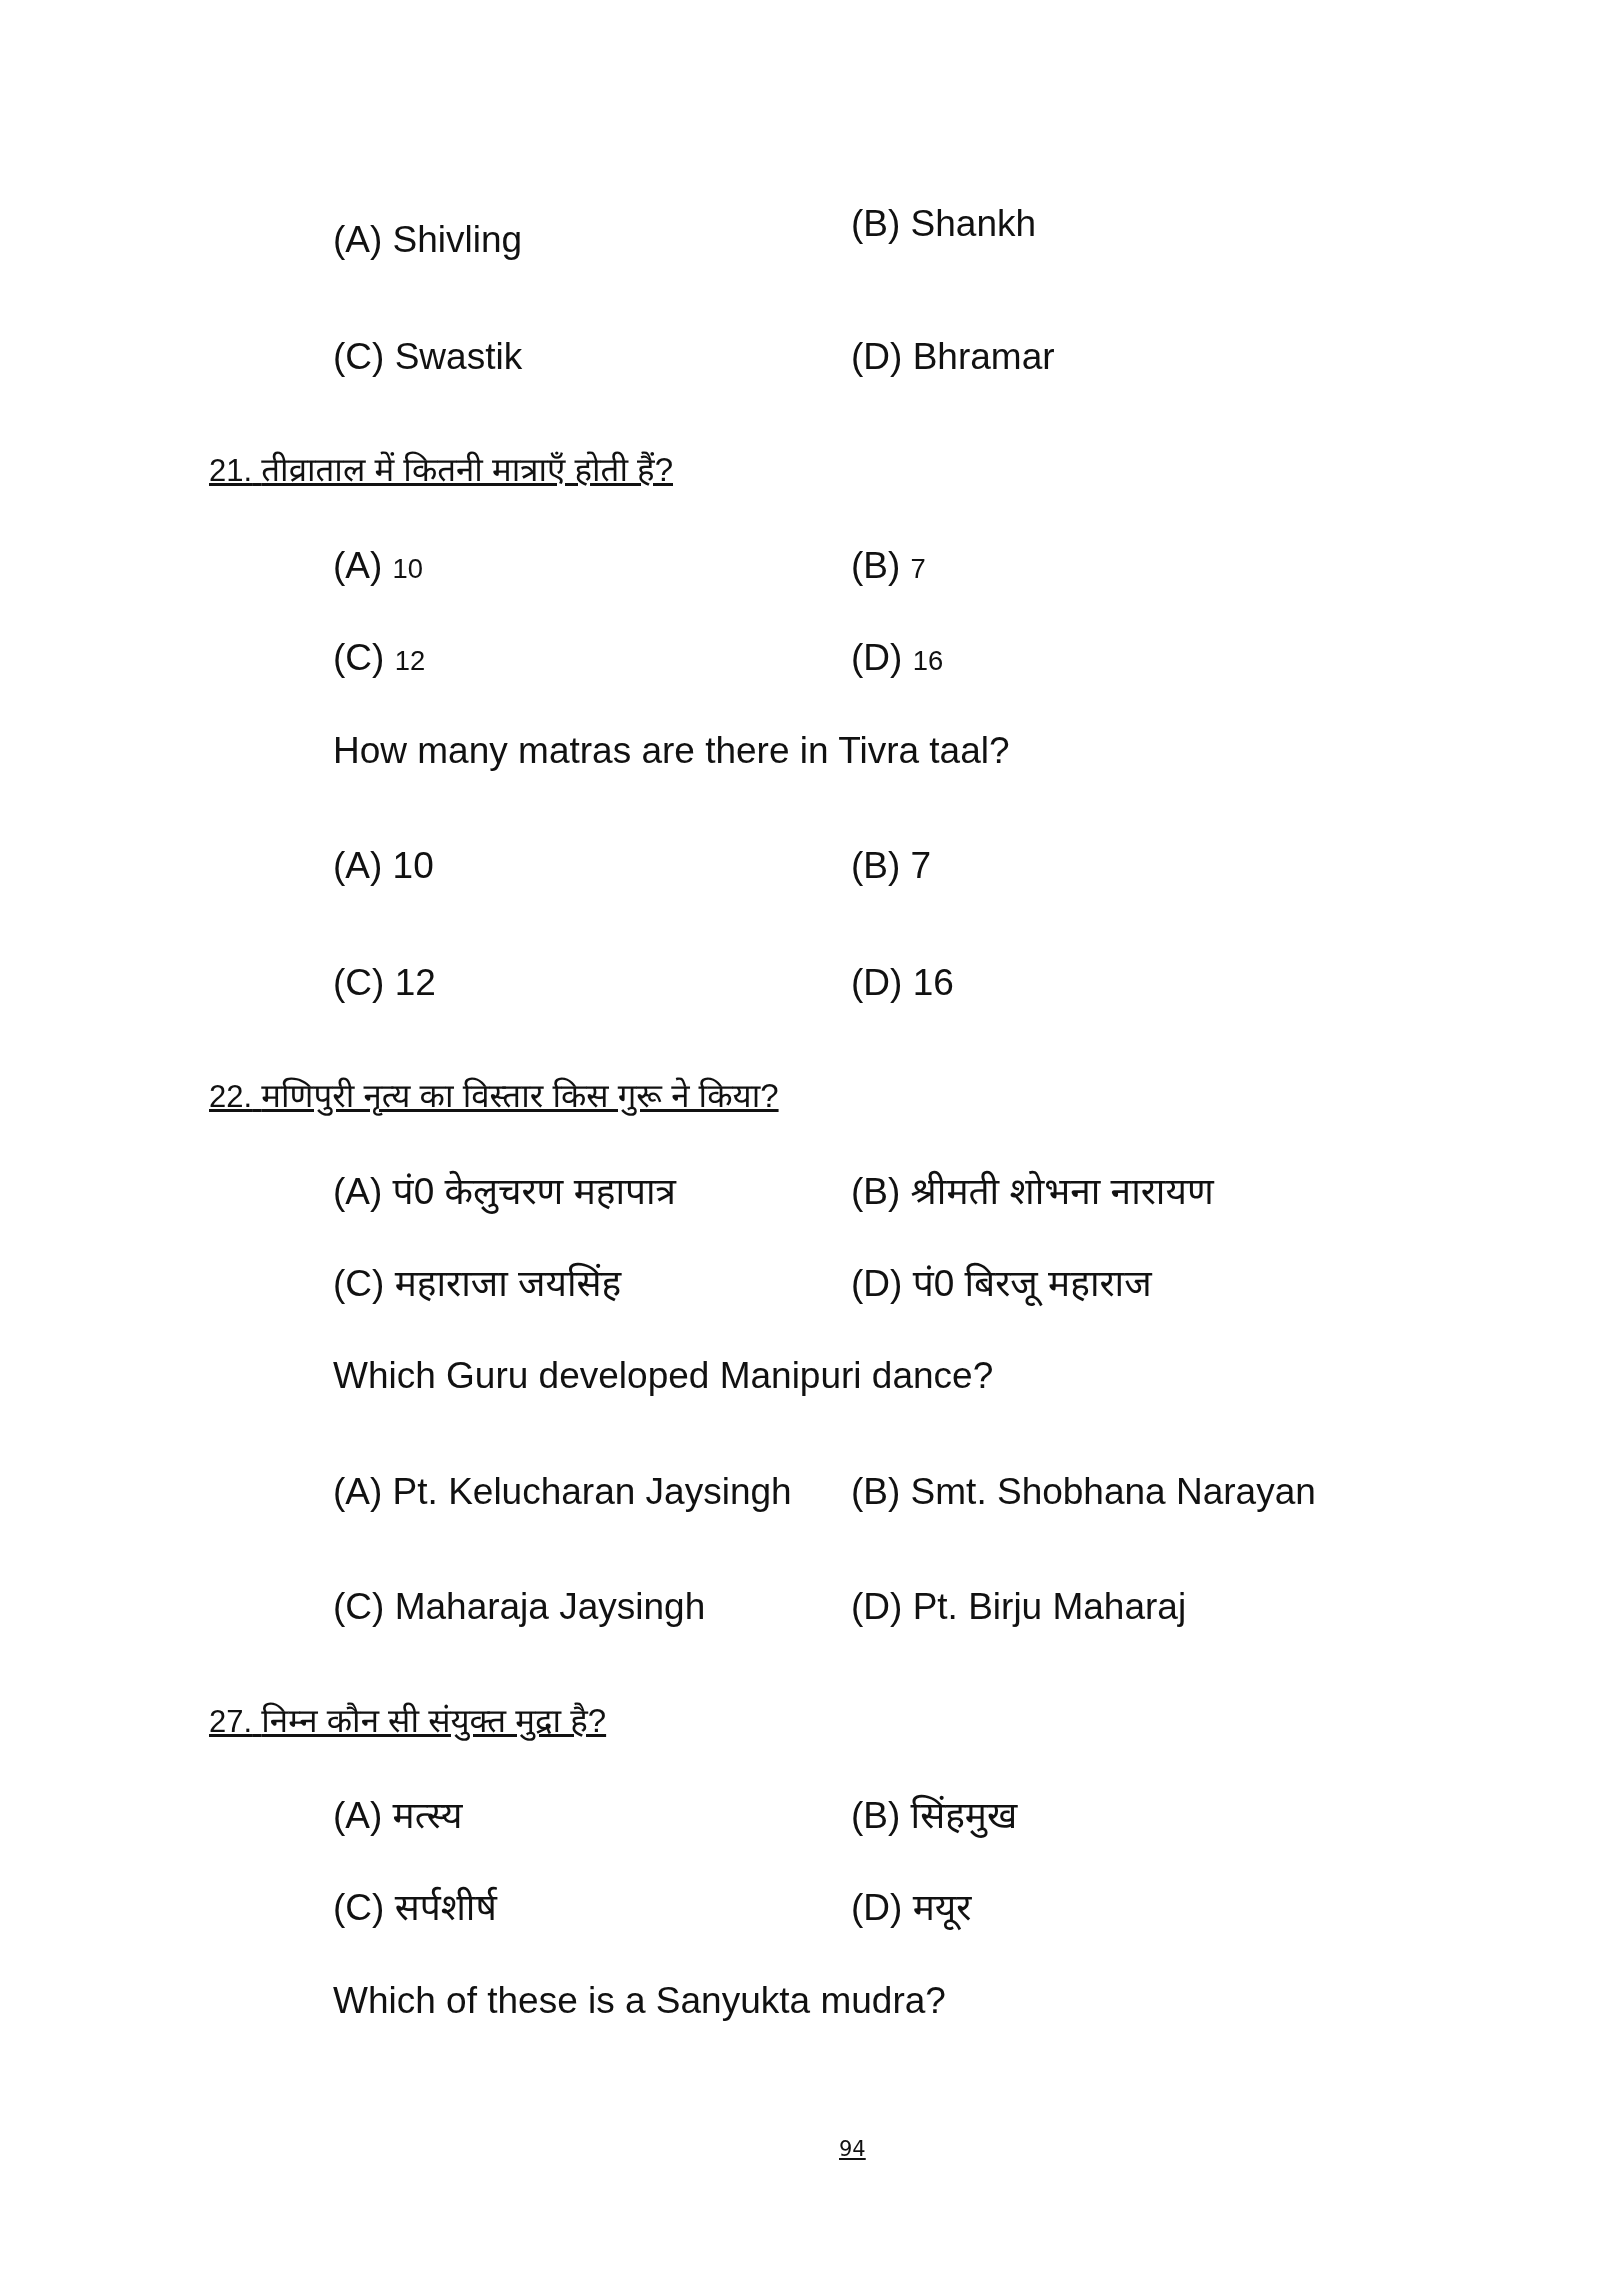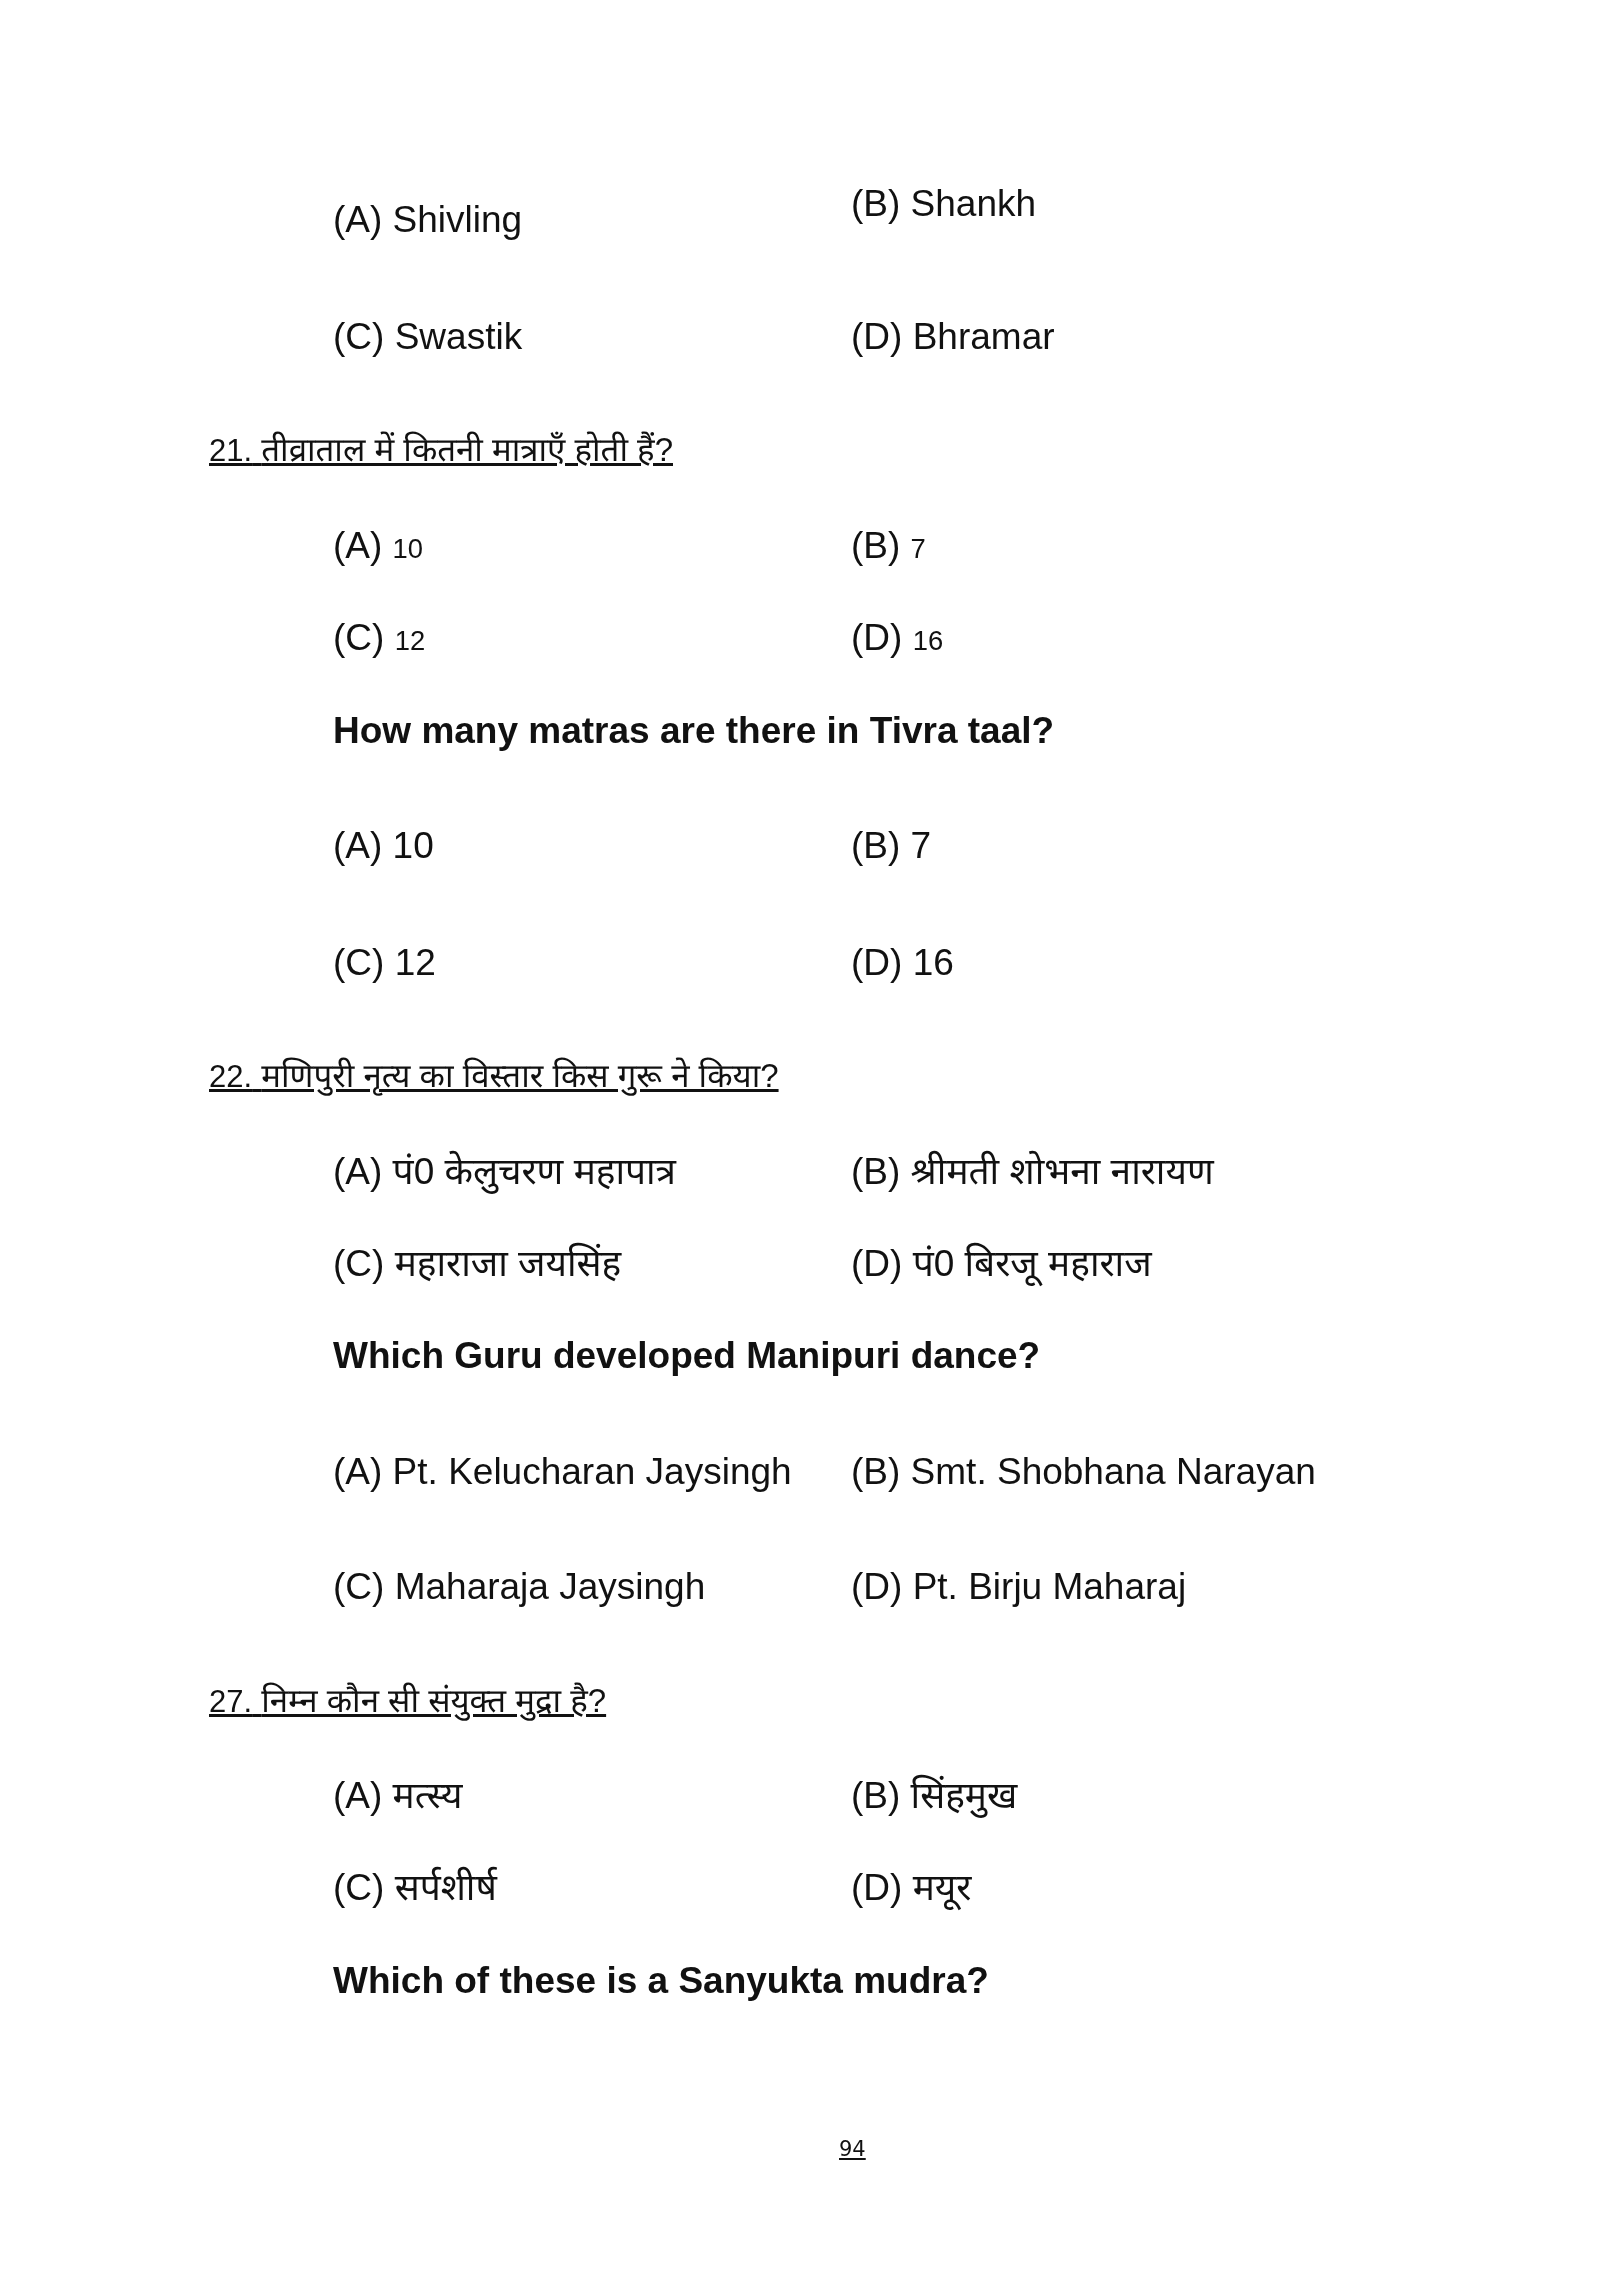--- a/index.html
+++ b/index.html
@@ -1,22 +1,22 @@
 <!DOCTYPE html>
 <html><head>
 <meta charset="utf-8">
 <style>
   html, body { margin: 0; padding: 0; background: #ffffff; }
   body { width: 1621px; height: 2293px; position: relative; font-family: "Liberation Sans", "DejaVu Sans", sans-serif; color: #111; }
-  .line { position: absolute; font-size: 37px; white-space: nowrap; line-height: 1; }
+  .line { position: absolute; font-size: 37px; white-space: nowrap; line-height: 1; margin-top: 20px; }
   .q { left: 209px; font-size: 33px; text-decoration: underline; }
   .q .num { font-size: 31px; }
   .colA { left: 333px; }
   .colB { left: 851px; }
-  .en { left: 333px; font-weight: bold; }
+  .en { left: 333px; }
   .small { font-size: 27.4px; }
   .pnum { position: absolute; left: 839px; top: 2137px; font-size: 21px; font-family: "DejaVu Sans", sans-serif; text-decoration: underline; }
 </style>
 </head>
 <body>
 
 <div class="line colA" style="top:201px"><span>(A)</span> <span>Shivling</span></div>
 <div class="line colB" style="top:185px"><span>(B)</span> <span>Shankh</span></div>
 <div class="line colA" style="top:318px"><span>(C)</span> <span>Swastik</span></div>
 <div class="line colB" style="top:318px"><span>(D)</span> <span>Bhramar</span></div>

